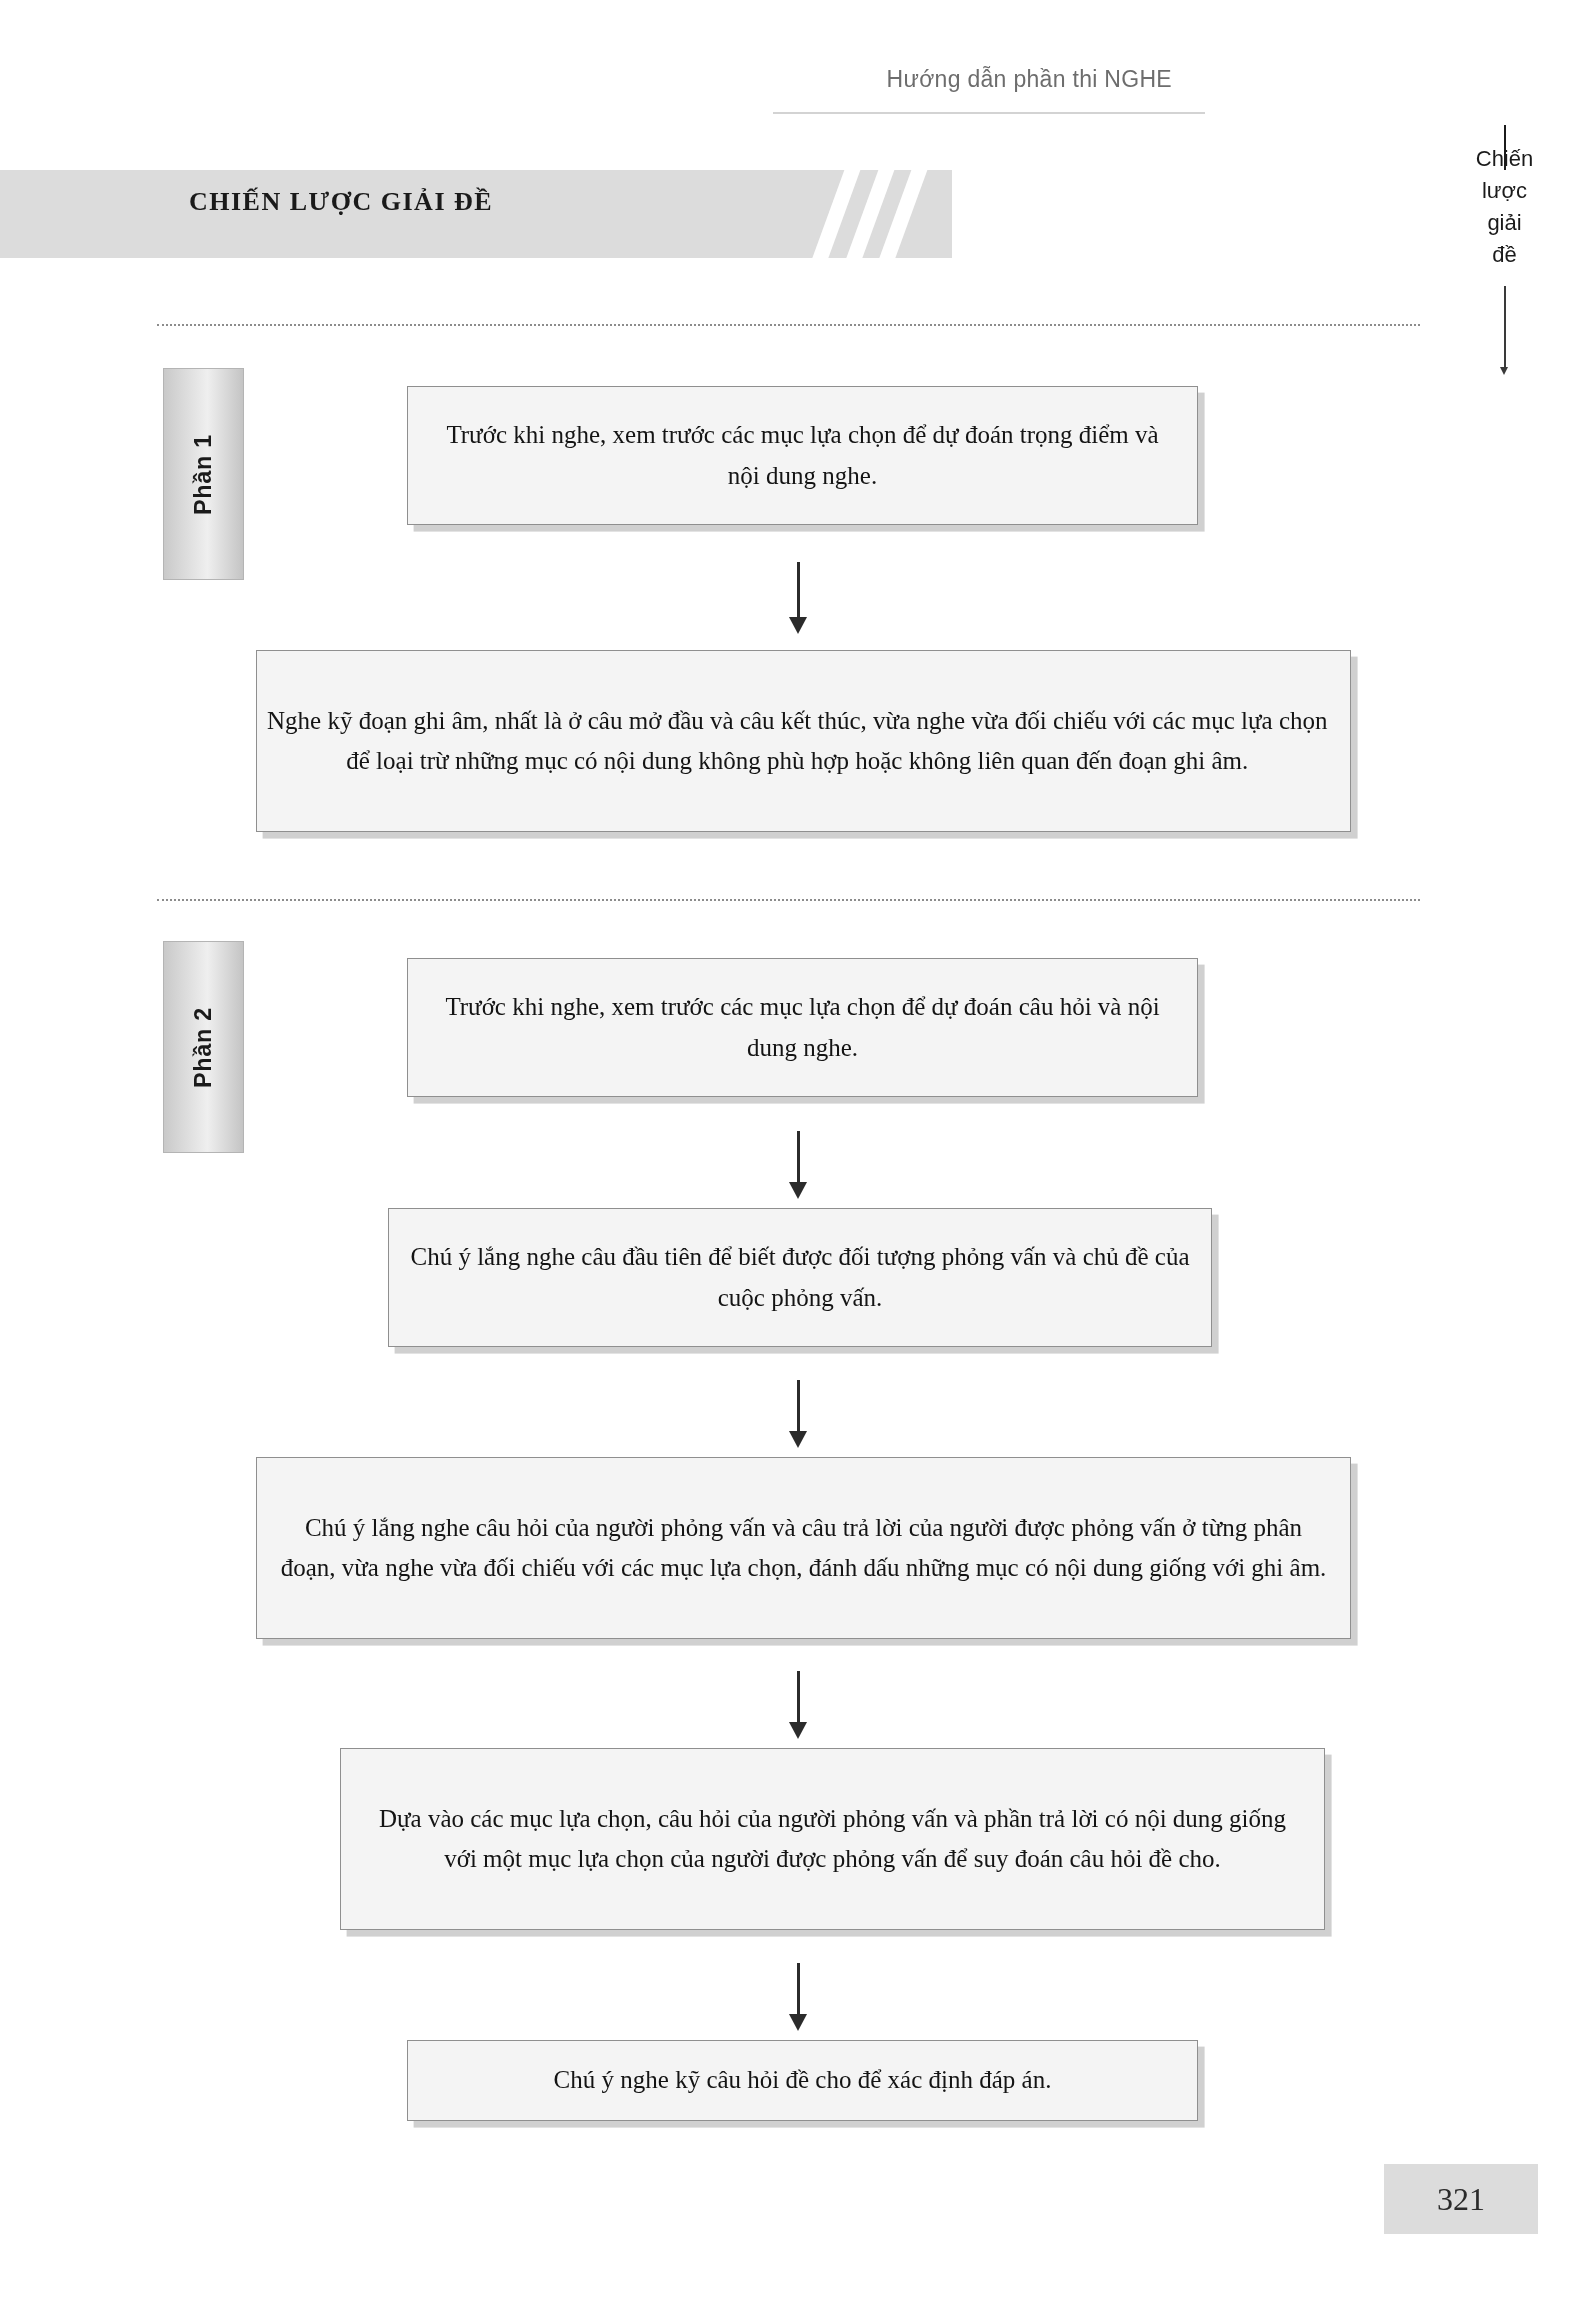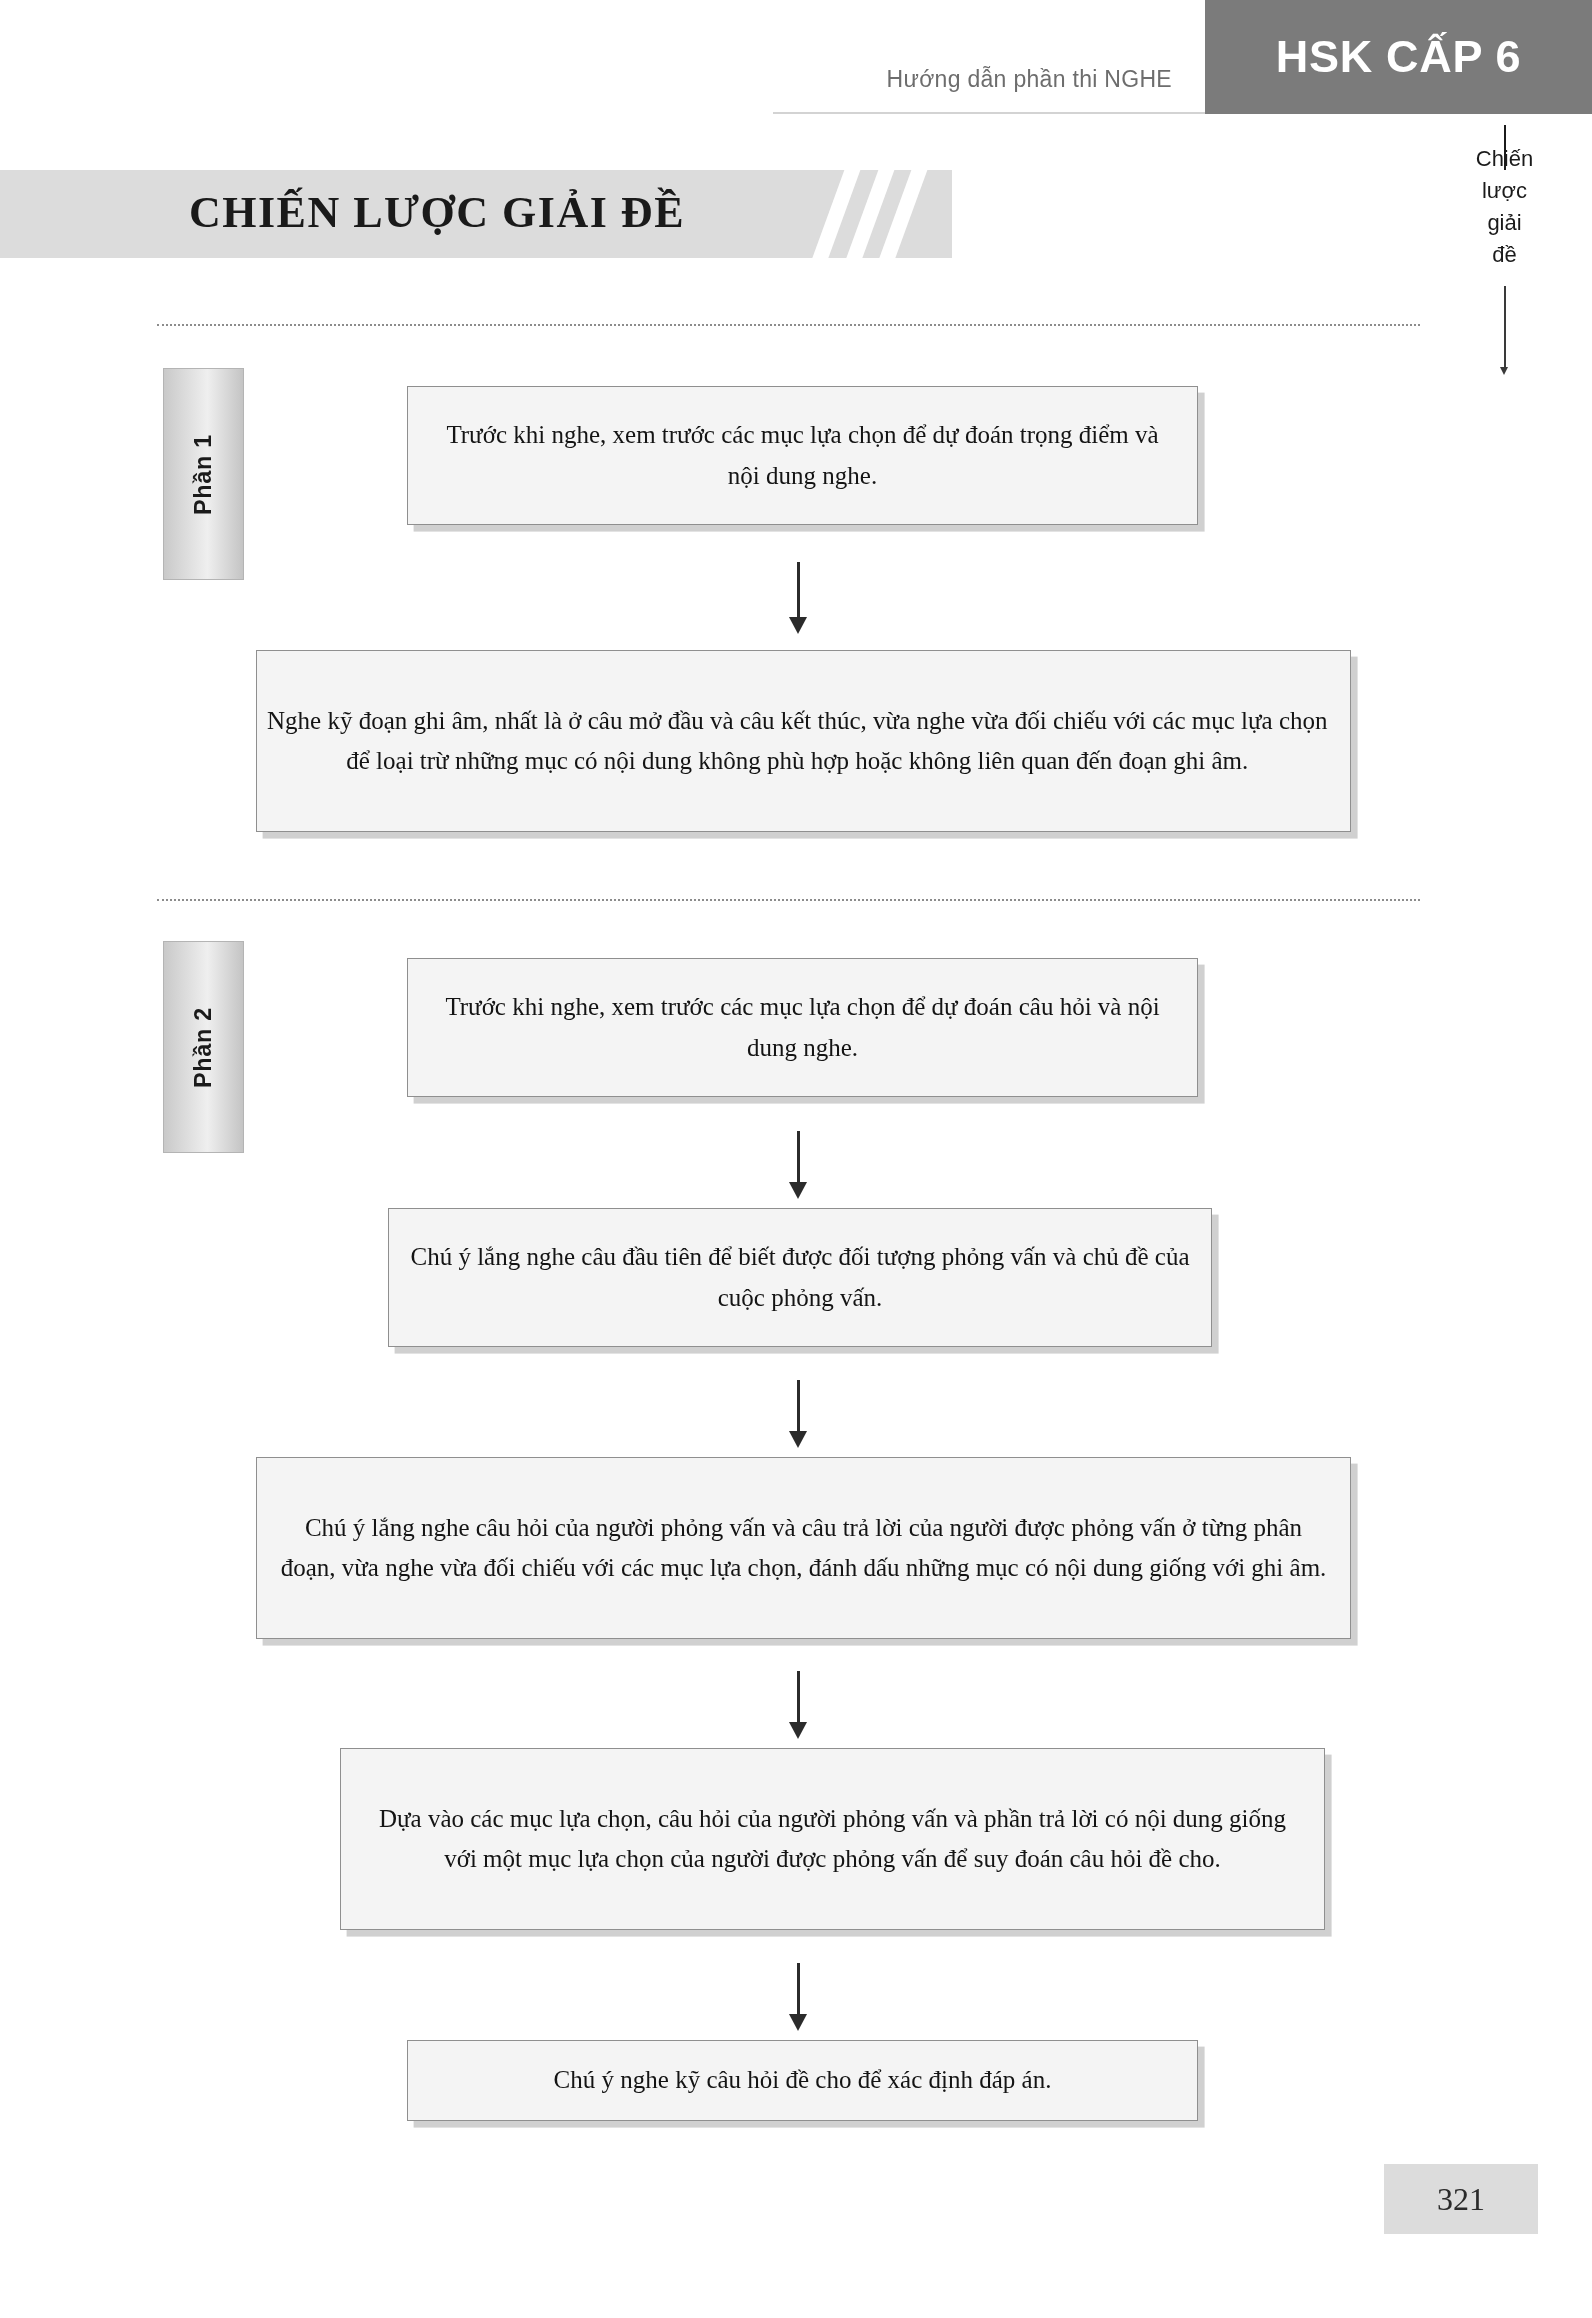--- a/index.html
+++ b/index.html
@@ -69,21 +69,21 @@
     width: 952px;
     height: 88px;
     background: #dcdcdc;
   }
   .title-bar-text {
     position: absolute;
     top: 187px;
     left: 189px;
     font-family: "Liberation Serif", serif;
     font-weight: bold;
-    font-size: 44px;
+    font-size: 26px;
     letter-spacing: 1.5px;
     color: #1a1a1a;
   }
   .slashes {
     position: absolute;
     top: 170px;
     left: 806px;
     width: 154px;
     height: 88px;
     overflow: hidden;
@@ -218,21 +218,20 @@
     font-size: 32px;
     color: #2a2a2a;
   }
 </style>
 </head>
 <body>
 
 <div class="header">
   <div class="header-rule"></div>
   <div class="header-label">Hướng dẫn phần thi NGHE</div>
-  <div class="header-badge">HSK CẤP 6</div>
 </div>
 
 <div class="title-bar"></div>
 <div class="title-bar-text">CHIẾN LƯỢC GIẢI ĐỀ</div>
 <div class="slashes">
   <div class="slash s1"></div>
   <div class="slash s2"></div>
   <div class="slash s3"></div>
 </div>
 

